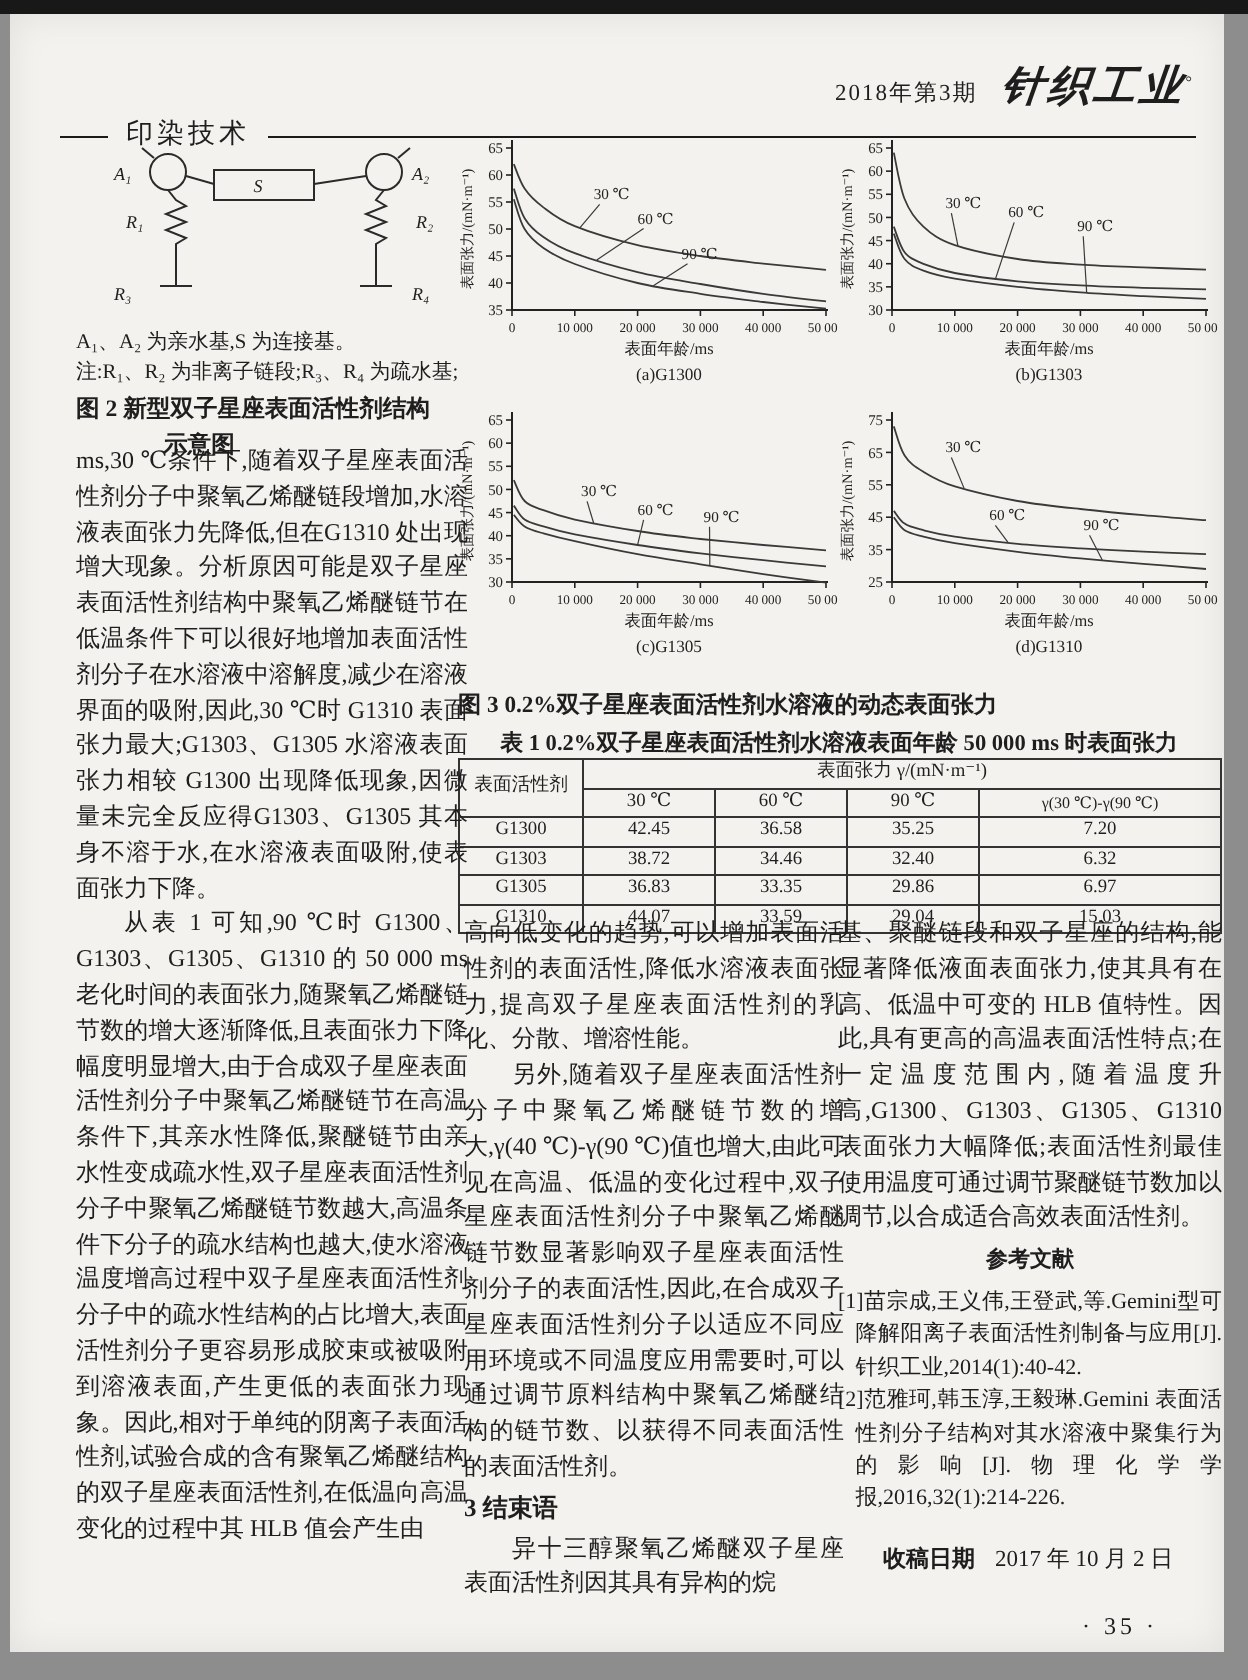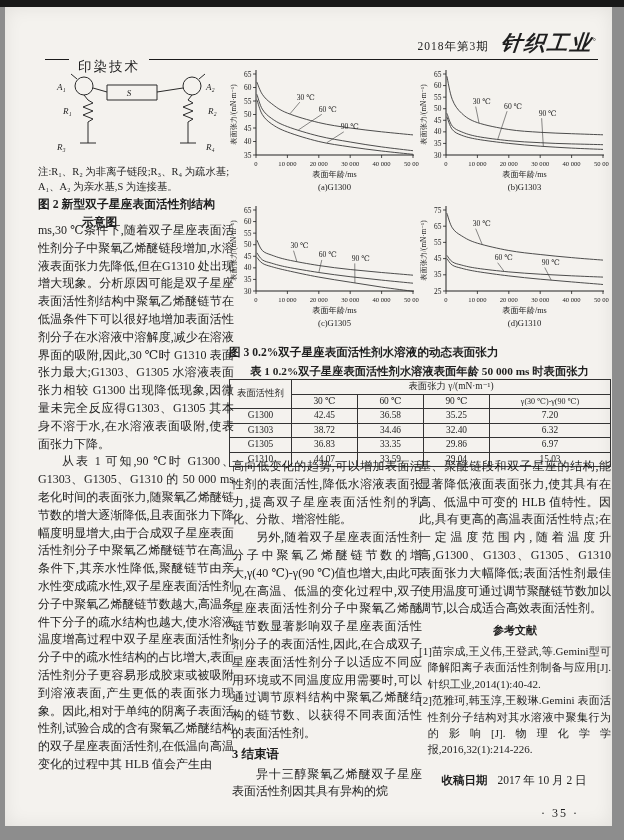--- a/index.html
+++ b/index.html
@@ -13,21 +13,21 @@
   .topbar { position:absolute; top:0; left:0; width:624px; height:7px; background:#181818; }
   .page {
     position:absolute; left:5px; top:7px; width:607px; height:819px;
     background:#f4f2ee; box-shadow: inset 0 0 18px rgba(0,0,0,0.08);
   }
   
   .hdr-right { position:absolute; top:22px; right:16px; text-align:right; white-space:nowrap; }
   .issue { font-size:11.5px; letter-spacing:1px; vertical-align:baseline; }
   .logo { font-size:21px; font-weight:bold; font-style:italic; margin-left:8px; letter-spacing:2px; transform:skewX(-6deg); display:inline-block; }
   .logo-sup { font-size:8px; vertical-align:super; }
-  .rule-row { position:absolute; left:40px; right:14px; top:52px; display:flex; }
+  .rule-row { position:absolute; left:25px; right:14px; top:52px; display:flex; align-items:center; }
   .rule-row .ln { border-top:1.6px solid #1b1b1b; height:0; }
   .rule-row .ln.short { width:24px; }
   .rule-row .ln.long { flex:1; }
   .rule-row .sec { font-size:13.5px; padding:0 9px; letter-spacing:2px; position:relative; top:-1px; }
   
   #fig2svg { position:absolute; left:45px; top:66px; }
   #fig2svg * { vector-effect:non-scaling-stroke; }
   .fig2-note { position:absolute; left:33px; top:158px; width:200px; font-size:10.4px; line-height:14.5px; }
   .fig2-cap { position:absolute; left:33px; top:188px; width:200px; font-weight:bold; font-size:11.8px; line-height:18px; }
   .fig2-cap .l2 { margin-left:44px; }
@@ -91,22 +91,22 @@
       <text x="7" y="17">A₁</text>
       <text x="156" y="17">A₂</text>
       <text x="79" y="23" text-anchor="middle">S</text>
       <text x="13" y="41">R₁</text>
       <text x="158" y="41">R₂</text>
       <text x="7" y="77">R₃</text>
       <text x="156" y="77">R₄</text>
     </g>
   </svg>
   <div class="fig2-note">
+    <div>A₁、A₂ 为亲水基,S 为连接基。</div>
     <div>注:R₁、R₂ 为非离子链段;R₃、R₄ 为疏水基;</div>
-    <div>A₁、A₂ 为亲水基,S 为连接基。</div>
   </div>
   <div class="fig2-cap">
     <div>图 2  新型双子星座表面活性剂结构</div>
     <div class="l2">示意图</div>
   </div>
 
   <div id="charts">
       <svg width="190" height="136" viewBox="0 0 190 136">
         <path d="M27,3 L27,88 L185,88" fill="none" stroke="#222" stroke-width="1"></path>
         <line x1="24" y1="88" x2="27" y2="88" stroke="#222" stroke-width="0.8"></line>

